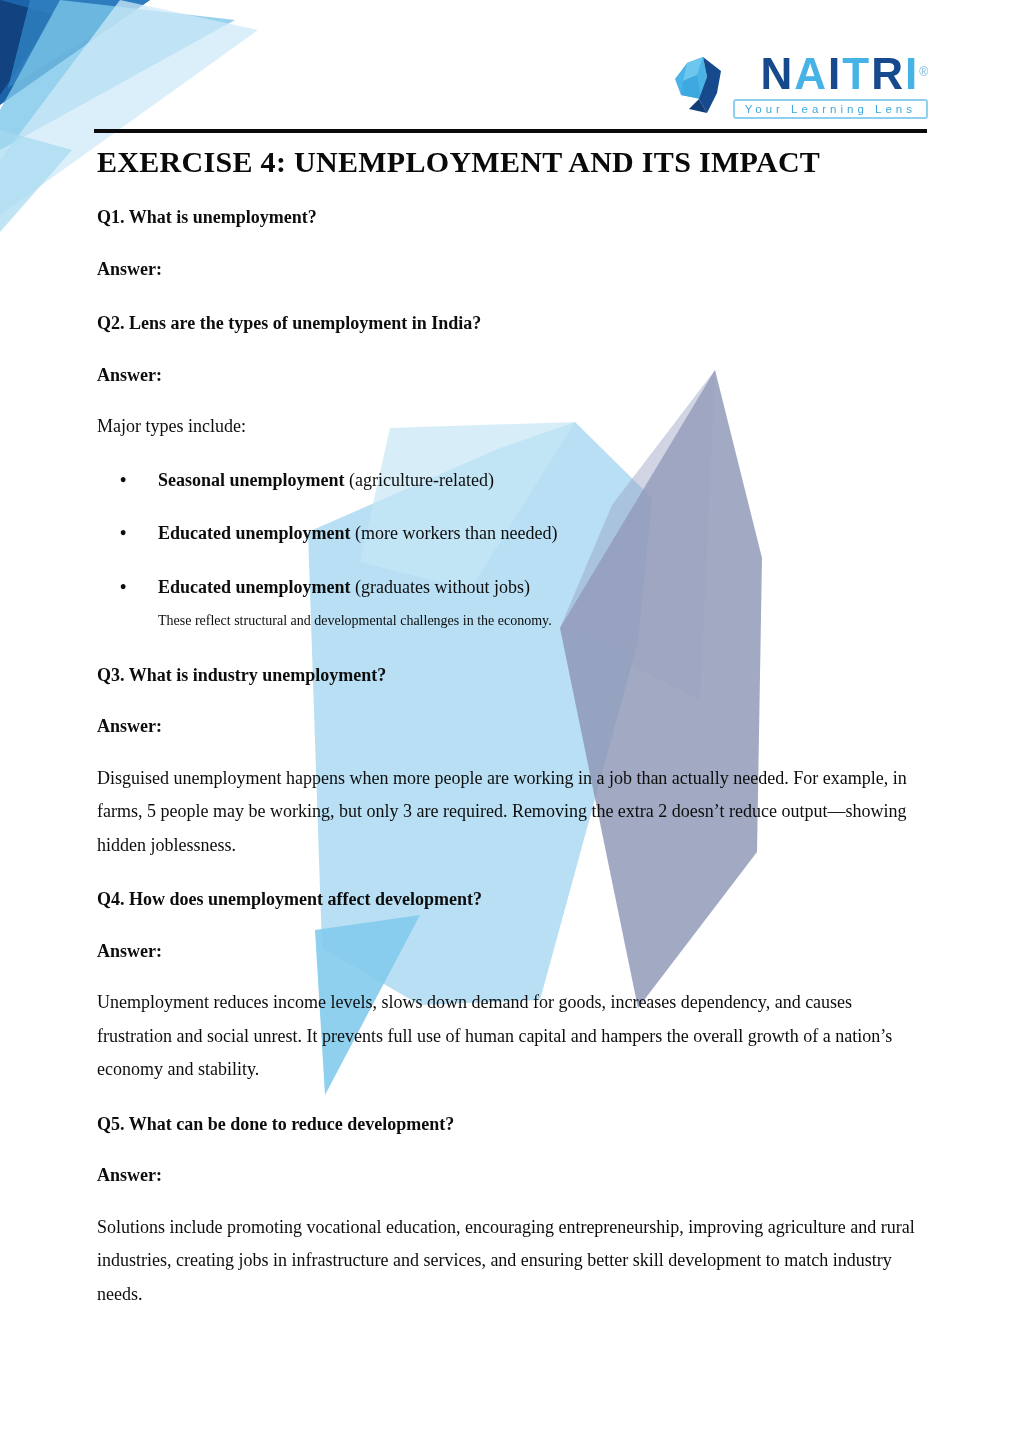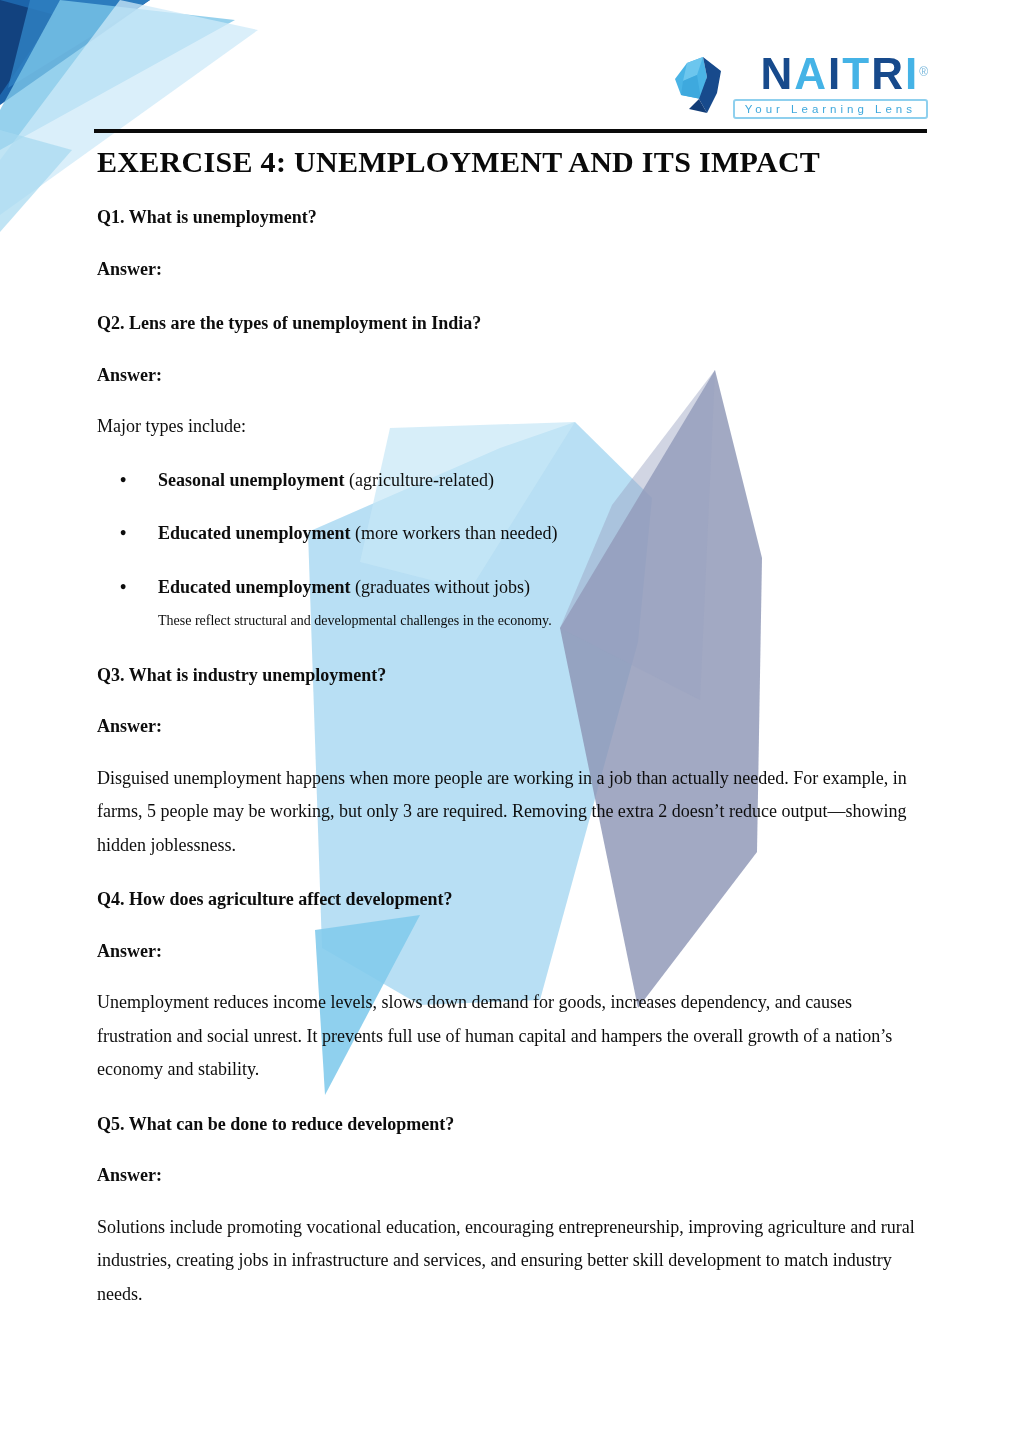--- a/index.html
+++ b/index.html
@@ -122,21 +122,21 @@
       <div class="bullet-note">These reflect structural and developmental challenges in the economy.</div>
     </div>
 
     <div class="q-section">
       <p class="q-head">Q3. What is industry unemployment?</p>
       <p class="answer-label">Answer:</p>
       <p class="answer-text">Disguised unemployment happens when more people are working in a job than actually needed. For example, in farms, 5 people may be working, but only 3 are required. Removing the extra 2 doesn’t reduce output—showing hidden joblessness.</p>
     </div>
 
     <div class="q-section">
-      <p class="q-head">Q4. How does agriculture affect development?</p>
+      <p class="q-head">Q4. How does unemployment affect development?</p>
       <p class="answer-label">Answer:</p>
       <p class="answer-text">Unemployment reduces income levels, slows down demand for goods, increases dependency, and causes frustration and social unrest. It prevents full use of human capital and hampers the overall growth of a nation’s economy and stability.</p>
     </div>
 
     <div class="q-section">
       <p class="q-head">Q5. What can be done to reduce development?</p>
       <p class="answer-label">Answer:</p>
       <p class="answer-text">Solutions include promoting vocational education, encouraging entrepreneurship, improving agriculture and rural industries, creating jobs in infrastructure and services, and ensuring better skill development to match industry needs.</p>
     </div>
   </div>

